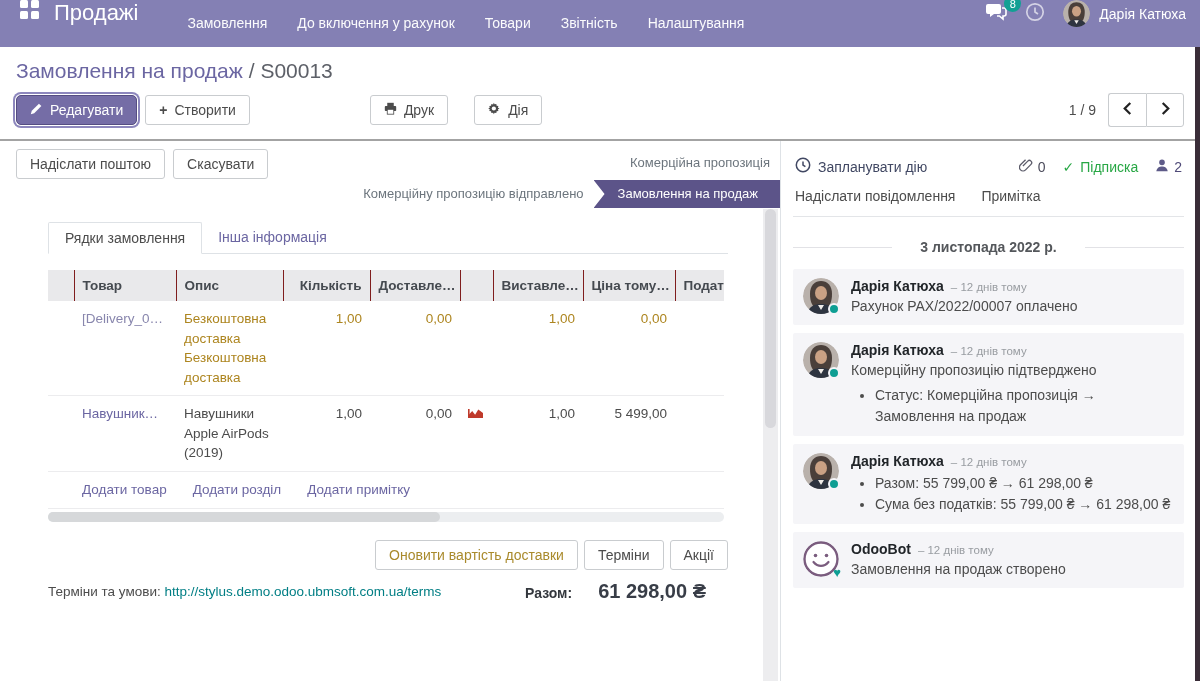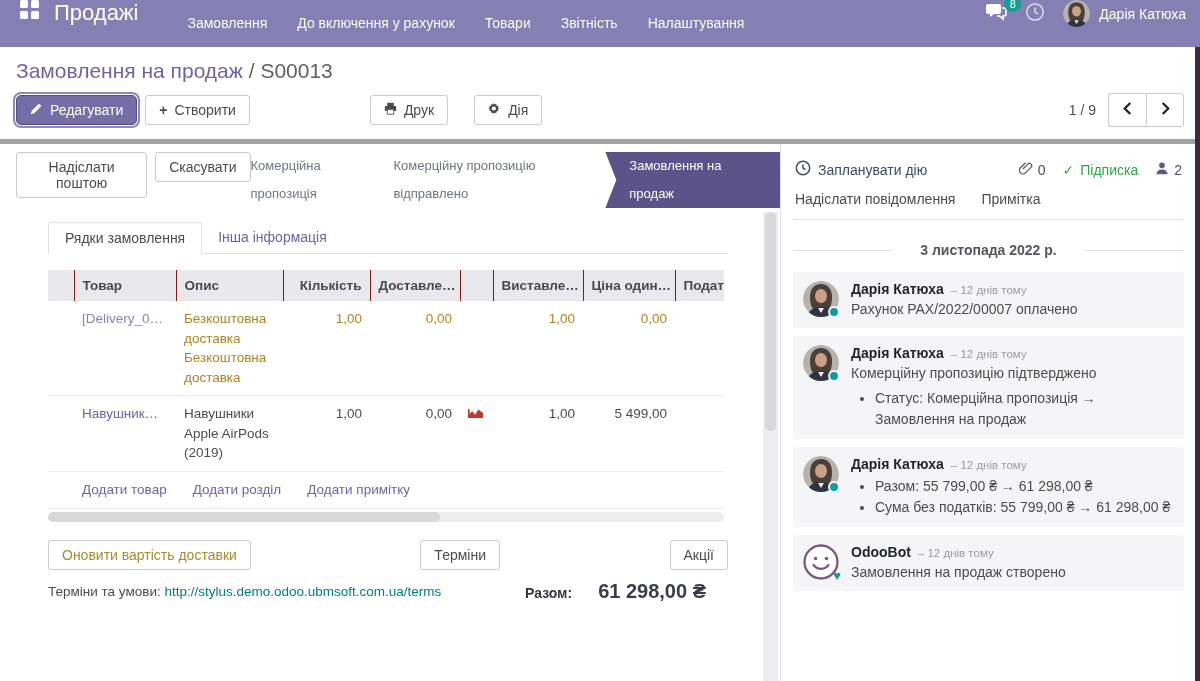--- a/index.html
+++ b/index.html
@@ -17,40 +17,40 @@
   .badge { position:absolute; top:-8px; right:-14px; background:#12a094; color:#fff; border-radius:50%; width:17px; height:17px; font-size:11px; display:flex; align-items:center; justify-content:center; }
   .clock-nav { opacity:.65; cursor:pointer; }
   .user-wrap { display:flex; align-items:center; gap:9px; cursor:pointer; }
   .avatar-sm { width:27px; height:27px; border-radius:50%; overflow:hidden; flex:0 0 auto; }
 
   
   .view-header { padding:12px 16px 0 16px; }
   .breadcrumb { font-size:21px; }
   .breadcrumb .parent { color:#6b66a2; cursor:pointer; }
   .breadcrumb .current { color:#5d6068; }
-  .actions-row { display:flex; align-items:center; padding:10px 16px 12px 16px; border-bottom:5px solid #a3a3a3; }
+  .actions-row { display:flex; align-items:center; padding:10px 16px 12px 16px; border-bottom:2px solid #a3a3a3; }
   .btn { display:inline-flex; align-items:center; gap:7px; border:1px solid #c9cccf; background:#fff; color:#4c4c4c; font-size:14px; padding:6px 13px; border-radius:3px; cursor:pointer; font-family:inherit; }
   .btn-primary { background:#756da6; border-color:#554d82; color:#fff; box-shadow:0 0 0 1px #fff, 0 0 0 3px #8d87bd; border-radius:5px; }
   .gap8 { width:8px; } .gap26 { width:26px; }
   .pager { margin-left:auto; display:flex; align-items:center; gap:12px; }
   .pager-count { font-size:14px; color:#4c4c4c; }
   .pager-btns { display:flex; }
   .pager-btn { width:38px; height:34px; background:#fff; border:1px solid #c9cccf; display:flex; align-items:center; justify-content:center; cursor:pointer; }
   .pager-btn:first-child { border-radius:3px 0 0 3px; border-right:none; }
   .pager-btn:last-child { border-radius:0 3px 3px 0; }
 
   
   .content { display:flex; height:545px; }
   .left-pane { width:780px; position:relative; }
   .right-pane { width:420px; border-left:1px solid #dee2e6; padding:10px 16px 0 12px; position:relative; }
 
   
   .form-head { display:flex; padding:8px 0 0 16px; }
   .fh-buttons { display:flex; flex-direction:row; gap:8px; align-items:flex-start; }
-  .statusbar { margin-left:auto; display:flex; gap:3px; align-items:flex-end;justify-content:space-between; }
+  .statusbar { margin-left:auto; display:flex; flex-direction:column; gap:3px; align-items:flex-end;justify-content:space-between; }
   .status-step { color:#6c757d; font-size:13px; line-height:28px; padding-right:10px; cursor:pointer; }
   .status-row2 { display:flex; align-items:center; }
   .status-active { background:#5c5489; color:#fff; font-size:13px; line-height:28px; padding:0 22px 0 24px; clip-path:polygon(0 0,100% 0,100% 100%,0 100%,11px 50%); cursor:pointer; }
 
   
   .sheet { padding:14px 52px 0 48px; }
   .tabs { display:flex; border-bottom:1px solid #dee2e6; }
   .tab { padding:7px 16px; font-size:14px; cursor:pointer; }
   .tab.active { border:1px solid #dee2e6; border-bottom:1px solid #fff; margin-bottom:-1px; background:#fff; border-radius:2px 2px 0 0; color:#4c4c4c; }
   .tab.inactive { color:#6b66a2; }
@@ -65,21 +65,21 @@
   .amber, .amber td { color:#ad851f; }
   .amber td.prod { color:#8886ad; }
   .chart-ic { display:inline-block; vertical-align:-1px; cursor:pointer; }
   .row-footer td { border-bottom:1px solid #c9c9cd; padding:9px 8px; }
   .add-links { display:flex; gap:26px; }
   .add-link { color:#6b66a2; cursor:pointer; }
 
   .hscroll { width:676px; height:10px; background:#eceef0; margin-top:3px; border-radius:5px; position:relative; }
   .hscroll .thumb { position:absolute; left:0; top:0; height:10px; width:58%; background:#d6d8da; border-radius:5px; }
 
-  .sheet-actions { display:flex; justify-content:space-between; gap:21px; margin-top:18px; }
+  .sheet-actions { display:flex; justify-content:flex-end; gap:6px; margin-top:18px; }
   .btn-amber { color:#a98a2c; }
   .totals-row { display:flex; align-items:center; margin-top:10px; }
   .terms { font-size:13.5px; }
   .terms .lbl { color:#4c4c4c; }
   .terms a { color:#017e84; text-decoration:none; cursor:pointer; }
   .total-group { margin-left:auto; display:flex; align-items:baseline; gap:26px; padding-right:22px; }
   .total-label { font-weight:bold; color:#33373d; }
   .total-value { font-size:20px; font-weight:bold; color:#383d47; }
 
   .vscroll-left { position:absolute; right:2px; top:68px; bottom:0; width:15px; background:#ededef; }
@@ -245,21 +245,21 @@
         </colgroup>
         <tbody>
             <tr>
           <th></th>
           <th>Товар</th>
           <th>Опис</th>
           <th class="num">Кількість</th>
           <th class="num">Доставле…</th>
           <th></th>
           <th class="num">Виставле…</th>
-          <th class="num">Ціна один…</th>
+          <th class="num">Ціна тому…</th>
           <th>Подат</th>
         </tr>
         <tr class="amber">
           <td></td>
           <td class="prod">[Delivery_0…</td>
           <td class="desc">Безкоштовна доставка Безкоштовна доставка</td>
           <td class="num">1,00</td>
           <td class="num">0,00</td>
           <td></td>
           <td class="num">1,00</td>

